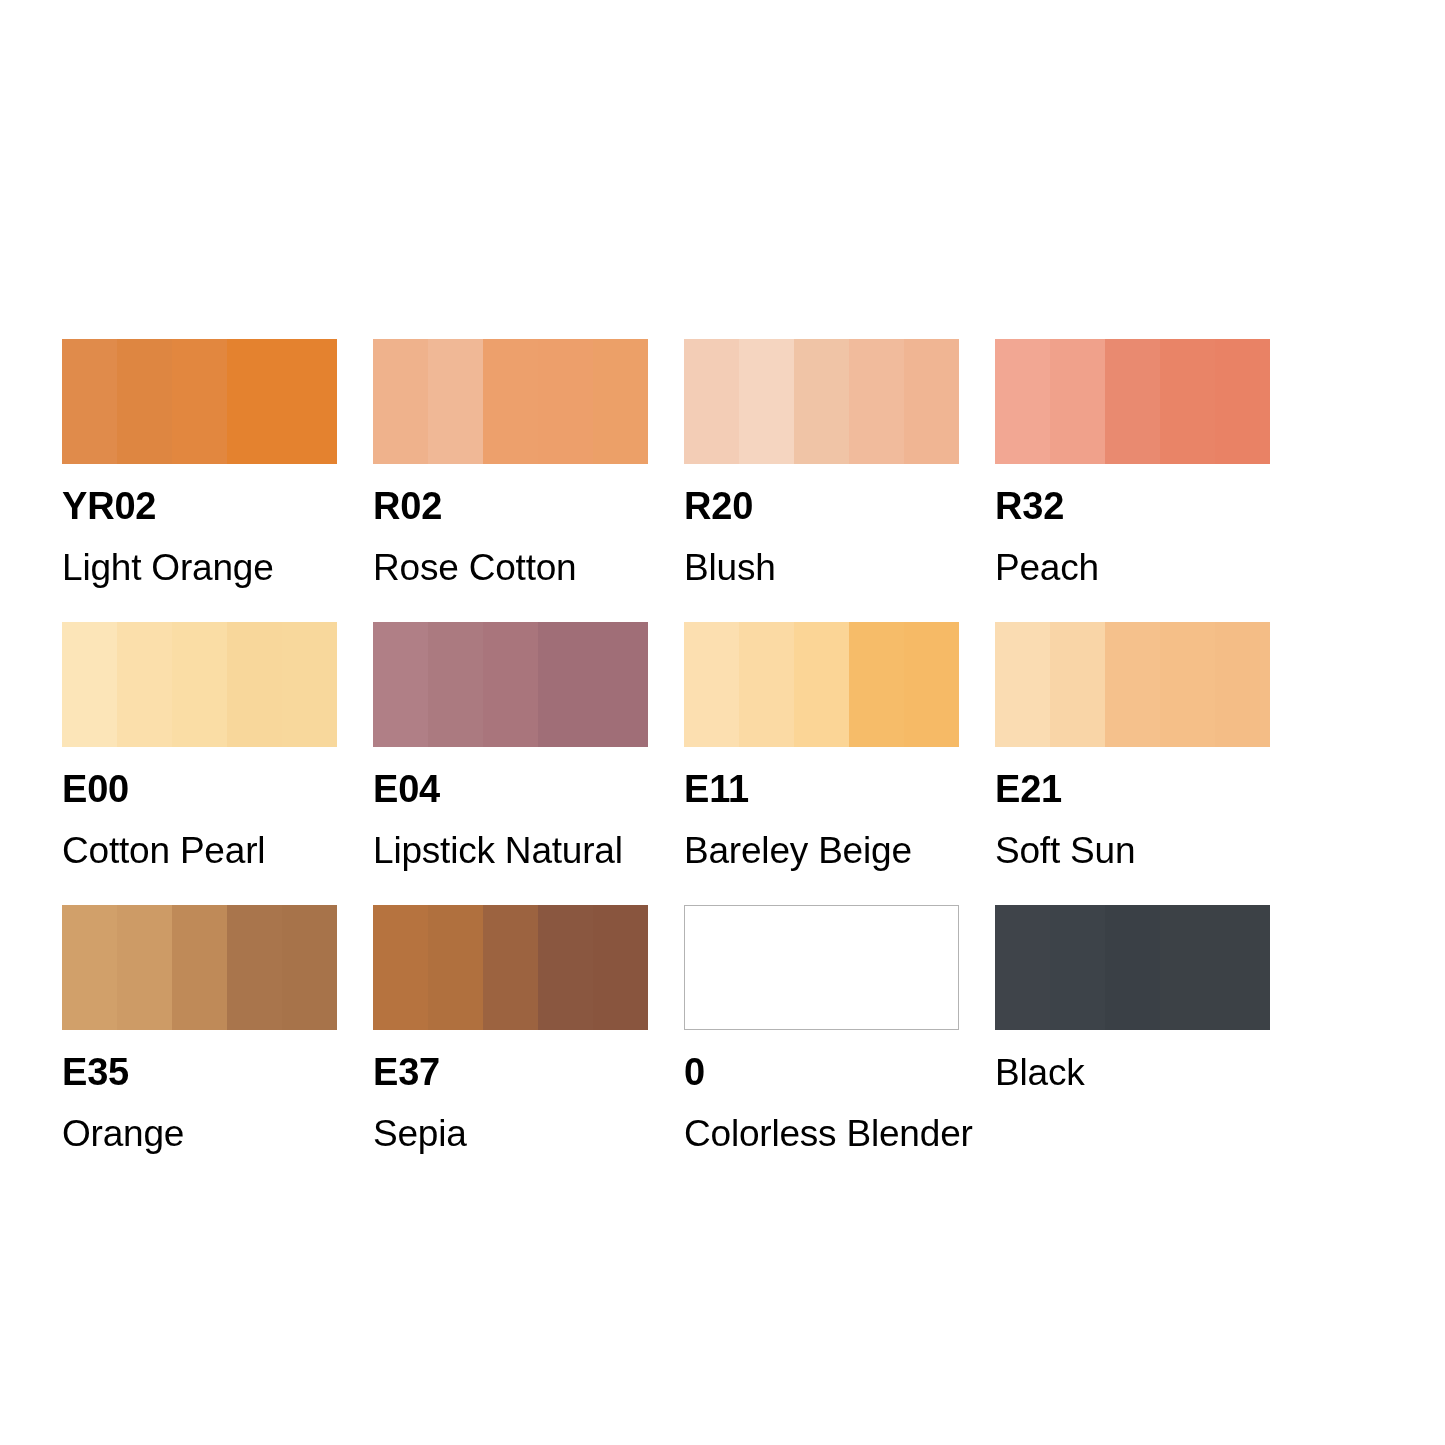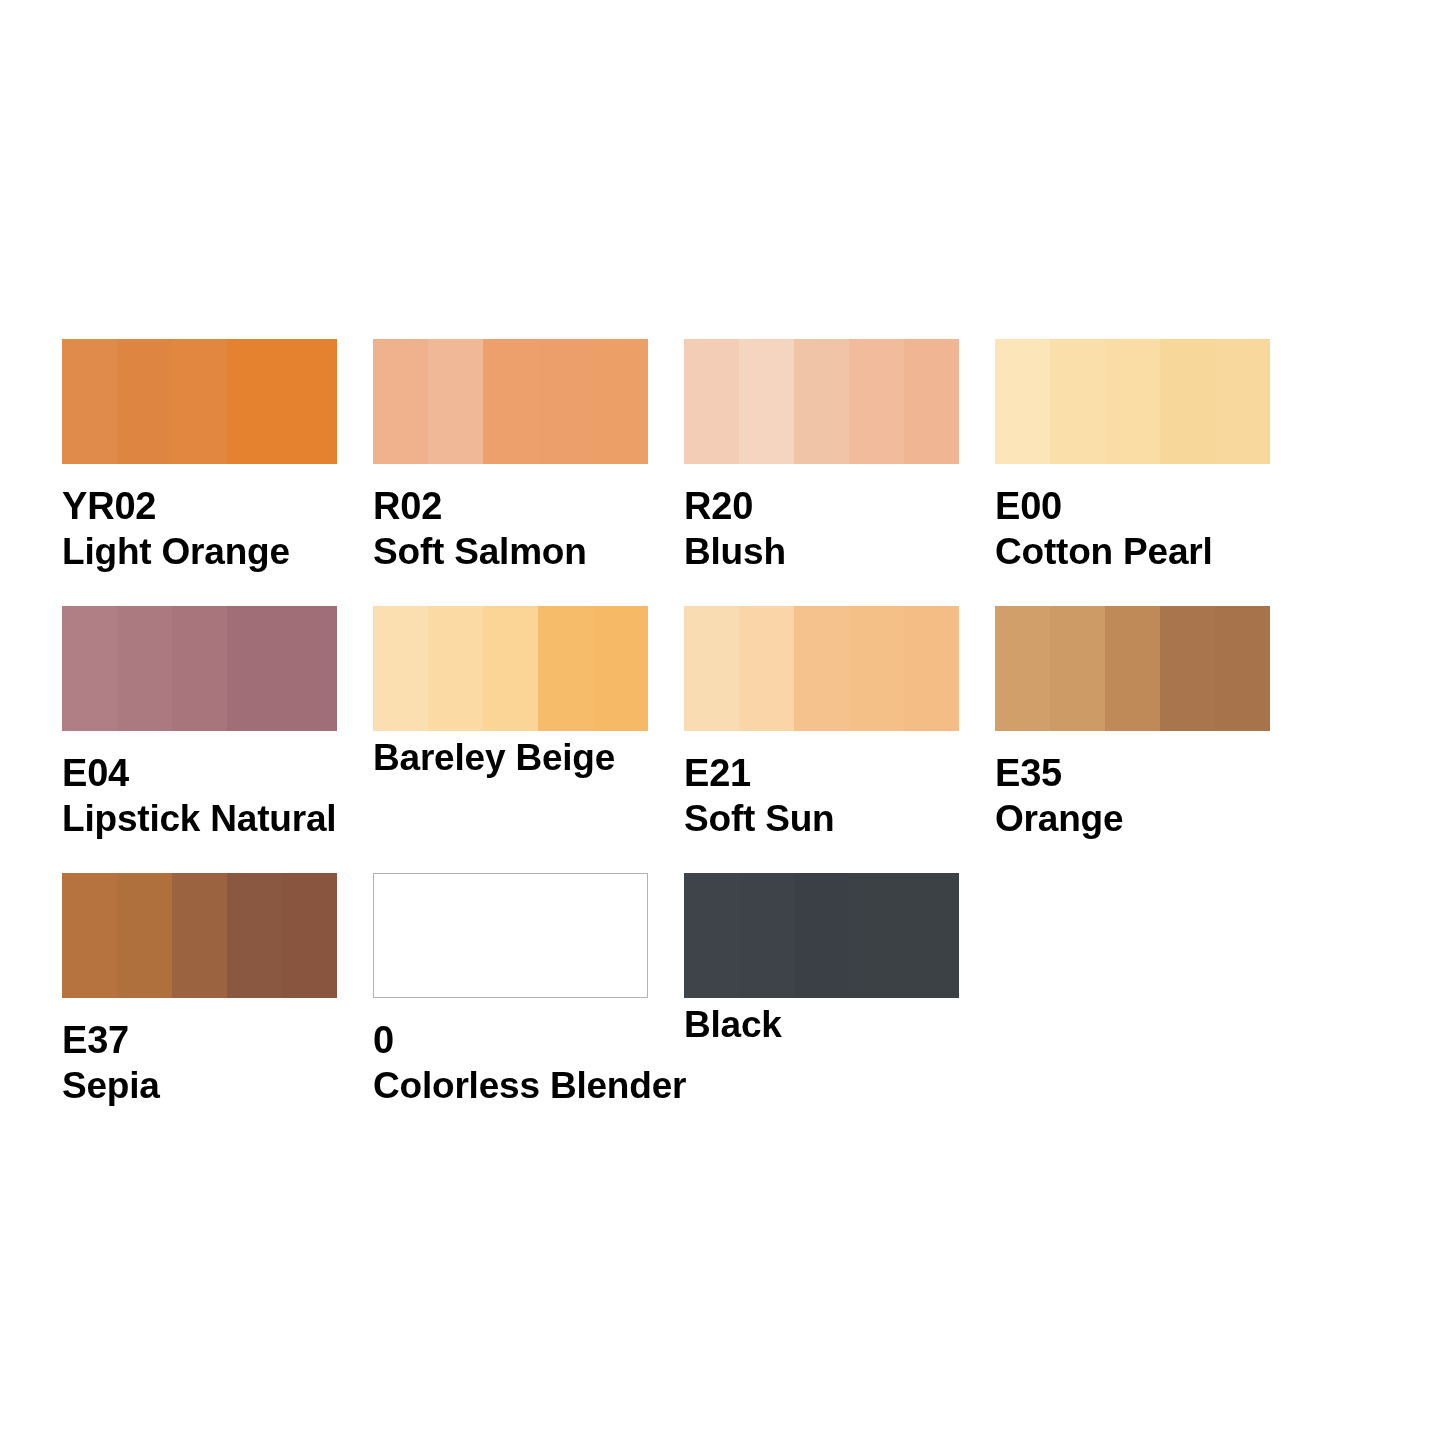--- a/index.html
+++ b/index.html
@@ -42,61 +42,67 @@
     font-size: 38px;
     font-weight: bold;
     color: #000000;
     letter-spacing: -0.2px;
     margin-top: 23px;
     line-height: 1;
     white-space: nowrap;
   }
   .name {
     font-size: 37px;
-    font-weight: 700;
+    font-weight: 400;
     color: #000000;
     letter-spacing: -0.2px;
-    margin-top: 8px;
+    margin-top: 24px;
     line-height: 1;
     white-space: nowrap;
   }
   .r2 .code { }
 </style>
 </head>
 <body>
 
 <div id="page">
   <div class="grid" id="swatch-grid">
       <div class="cell">
         <div class="swatch" style="background: linear-gradient(to right, rgb(224, 139, 75) 0%, rgb(224, 139, 75) 20%, rgb(222, 134, 65) 20%, rgb(222, 134, 65) 40%, rgb(226, 135, 63) 40%, rgb(226, 135, 63) 60%, rgb(228, 130, 47) 60%, rgb(228, 130, 47) 80%, rgb(228, 130, 47) 80%, rgb(228, 130, 47) 100%);"></div>
         <div class="code">YR02</div>
         <div class="name">Light Orange</div>
       </div>
       <div class="cell">
         <div class="swatch" style="background: linear-gradient(to right, rgb(239, 178, 140) 0%, rgb(239, 178, 140) 20%, rgb(240, 184, 150) 20%, rgb(240, 184, 150) 40%, rgb(237, 160, 108) 40%, rgb(237, 160, 108) 60%, rgb(237, 159, 107) 60%, rgb(237, 159, 107) 80%, rgb(236, 160, 104) 80%, rgb(236, 160, 104) 100%);"></div>
         <div class="code">R02</div>
-        <div class="name">Soft Salmon</div>
+        <div class="name">Rose Cotton</div>
       </div>
       <div class="cell">
         <div class="swatch" style="background: linear-gradient(to right, rgb(243, 205, 182) 0%, rgb(243, 205, 182) 20%, rgb(245, 213, 192) 20%, rgb(245, 213, 192) 40%, rgb(240, 196, 166) 40%, rgb(240, 196, 166) 60%, rgb(241, 187, 156) 60%, rgb(241, 187, 156) 80%, rgb(240, 181, 147) 80%, rgb(240, 181, 147) 100%);"></div>
         <div class="code">R20</div>
         <div class="name">Blush</div>
+      </div>
+      <div class="cell">
+        <div class="swatch" style="background: linear-gradient(to right, rgb(242, 167, 147) 0%, rgb(242, 167, 147) 20%, rgb(240, 161, 139) 20%, rgb(240, 161, 139) 40%, rgb(233, 138, 112) 40%, rgb(233, 138, 112) 60%, rgb(233, 132, 103) 60%, rgb(233, 132, 103) 80%, rgb(233, 130, 101) 80%, rgb(233, 130, 101) 100%);"></div>
+        <div class="code">R32</div>
+        <div class="name">Peach</div>
       </div>
       <div class="cell r2">
         <div class="swatch" style="background: linear-gradient(to right, rgb(252, 229, 184) 0%, rgb(252, 229, 184) 20%, rgb(251, 223, 171) 20%, rgb(251, 223, 171) 40%, rgb(250, 221, 165) 40%, rgb(250, 221, 165) 60%, rgb(248, 215, 155) 60%, rgb(248, 215, 155) 80%, rgb(248, 216, 156) 80%, rgb(248, 216, 156) 100%);"></div>
         <div class="code">E00</div>
         <div class="name">Cotton Pearl</div>
       </div>
       <div class="cell r2">
         <div class="swatch" style="background: linear-gradient(to right, rgb(176, 127, 134) 0%, rgb(176, 127, 134) 20%, rgb(171, 122, 128) 20%, rgb(171, 122, 128) 40%, rgb(169, 117, 124) 40%, rgb(169, 117, 124) 60%, rgb(160, 110, 119) 60%, rgb(160, 110, 119) 80%, rgb(160, 110, 119) 80%, rgb(160, 110, 119) 100%);"></div>
         <div class="code">E04</div>
         <div class="name">Lipstick Natural</div>
       </div>
       <div class="cell r2">
         <div class="swatch" style="background: linear-gradient(to right, rgb(252, 223, 176) 0%, rgb(252, 223, 176) 20%, rgb(251, 218, 164) 20%, rgb(251, 218, 164) 40%, rgb(251, 213, 150) 40%, rgb(251, 213, 150) 60%, rgb(246, 188, 105) 60%, rgb(246, 188, 105) 80%, rgb(246, 186, 102) 80%, rgb(246, 186, 102) 100%);"></div>
+        <div class="code">E11</div>
         <div class="name">Bareley Beige</div>
       </div>
       <div class="cell r2">
         <div class="swatch" style="background: linear-gradient(to right, rgb(250, 220, 178) 0%, rgb(250, 220, 178) 20%, rgb(249, 213, 167) 20%, rgb(249, 213, 167) 40%, rgb(245, 193, 140) 40%, rgb(245, 193, 140) 60%, rgb(245, 191, 136) 60%, rgb(245, 191, 136) 80%, rgb(244, 189, 134) 80%, rgb(244, 189, 134) 100%);"></div>
         <div class="code">E21</div>
         <div class="name">Soft Sun</div>
       </div>
       <div class="cell r2">
         <div class="swatch" style="background: linear-gradient(to right, rgb(209, 160, 106) 0%, rgb(209, 160, 106) 20%, rgb(205, 155, 102) 20%, rgb(205, 155, 102) 40%, rgb(191, 138, 88) 40%, rgb(191, 138, 88) 60%, rgb(169, 117, 76) 60%, rgb(169, 117, 76) 80%, rgb(167, 115, 74) 80%, rgb(167, 115, 74) 100%);"></div>
         <div class="code">E35</div>

